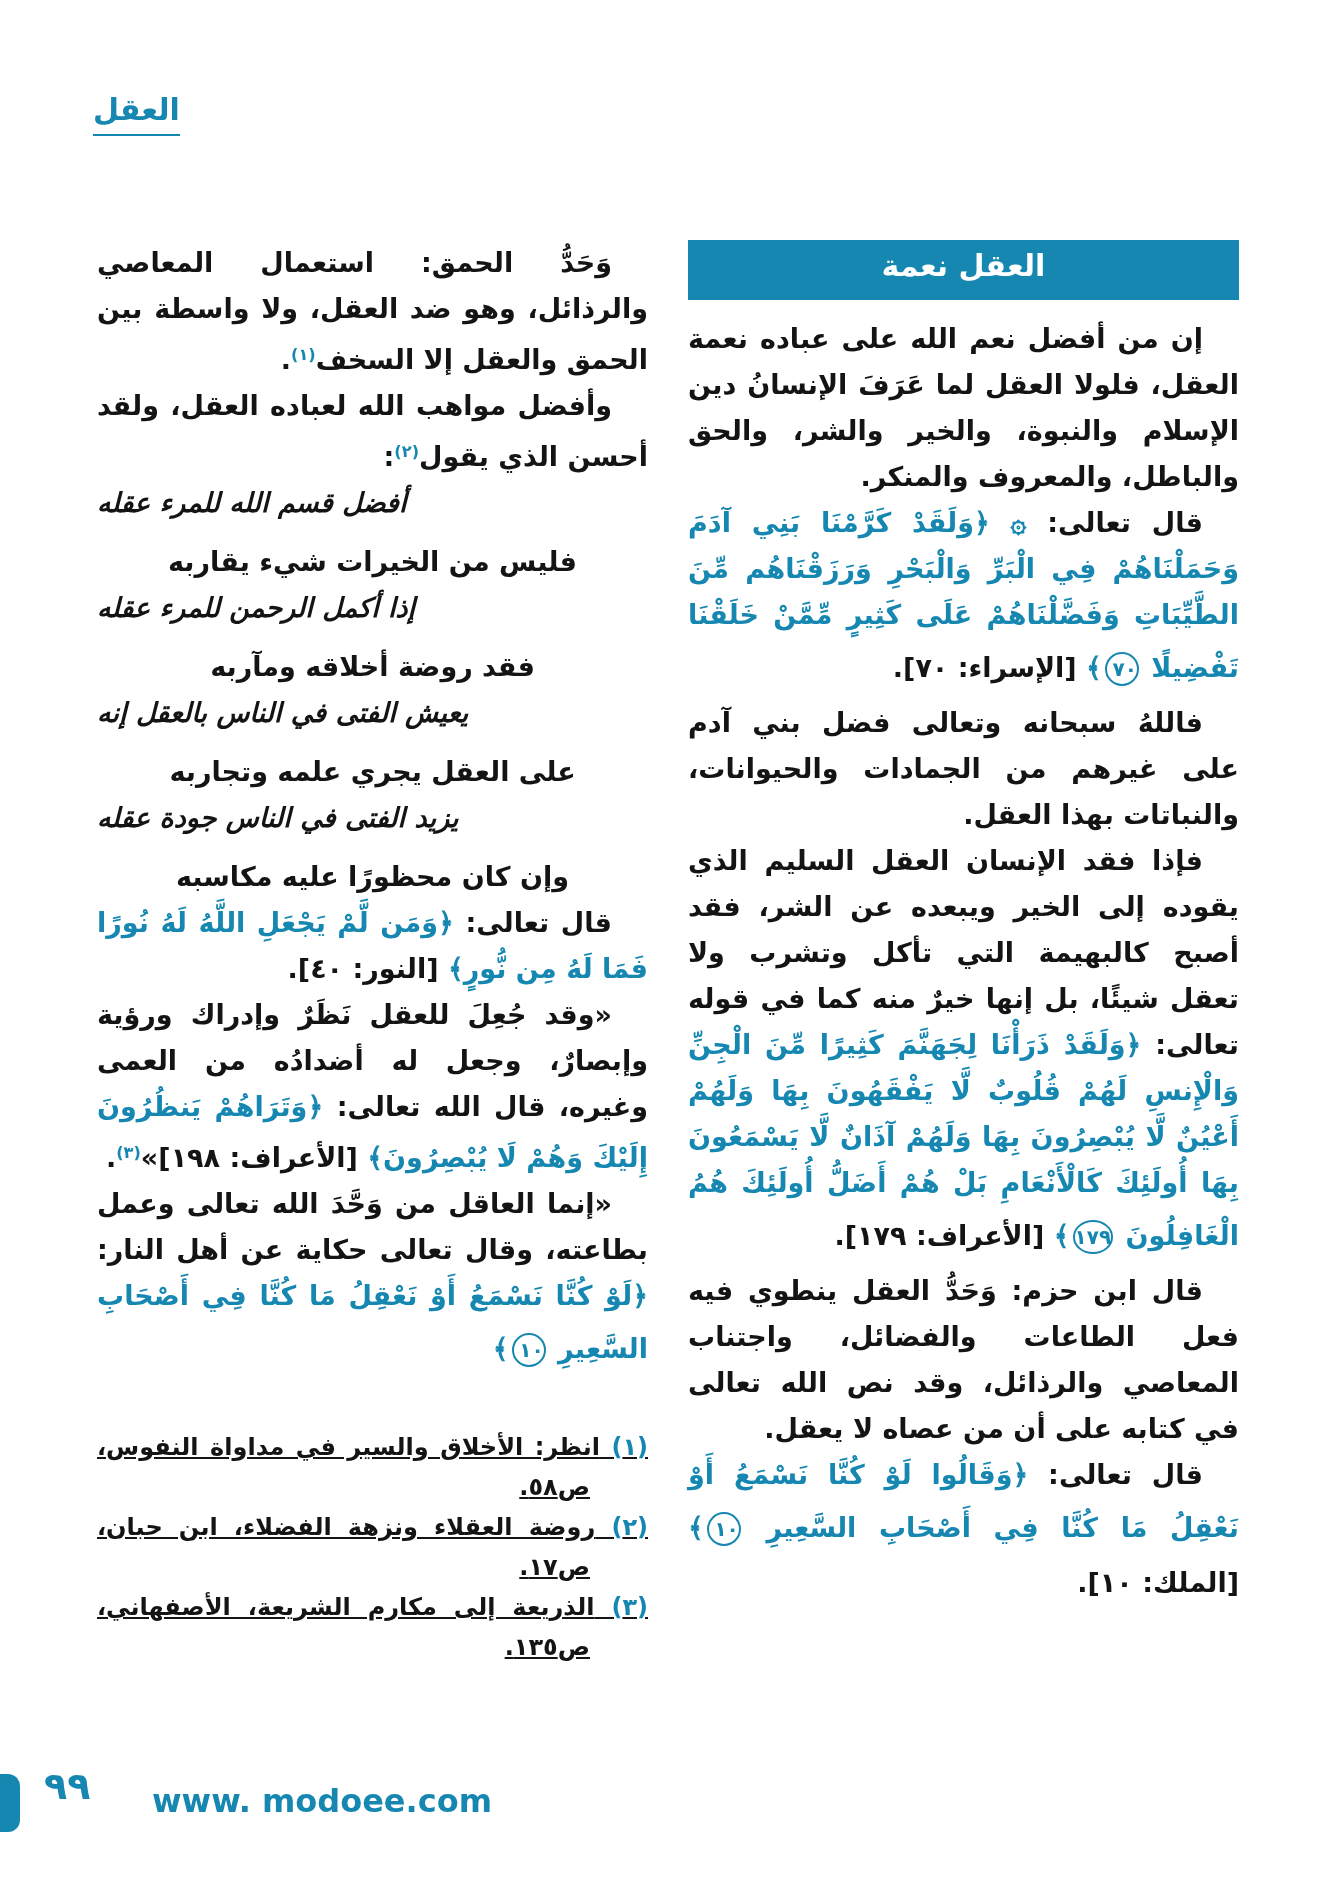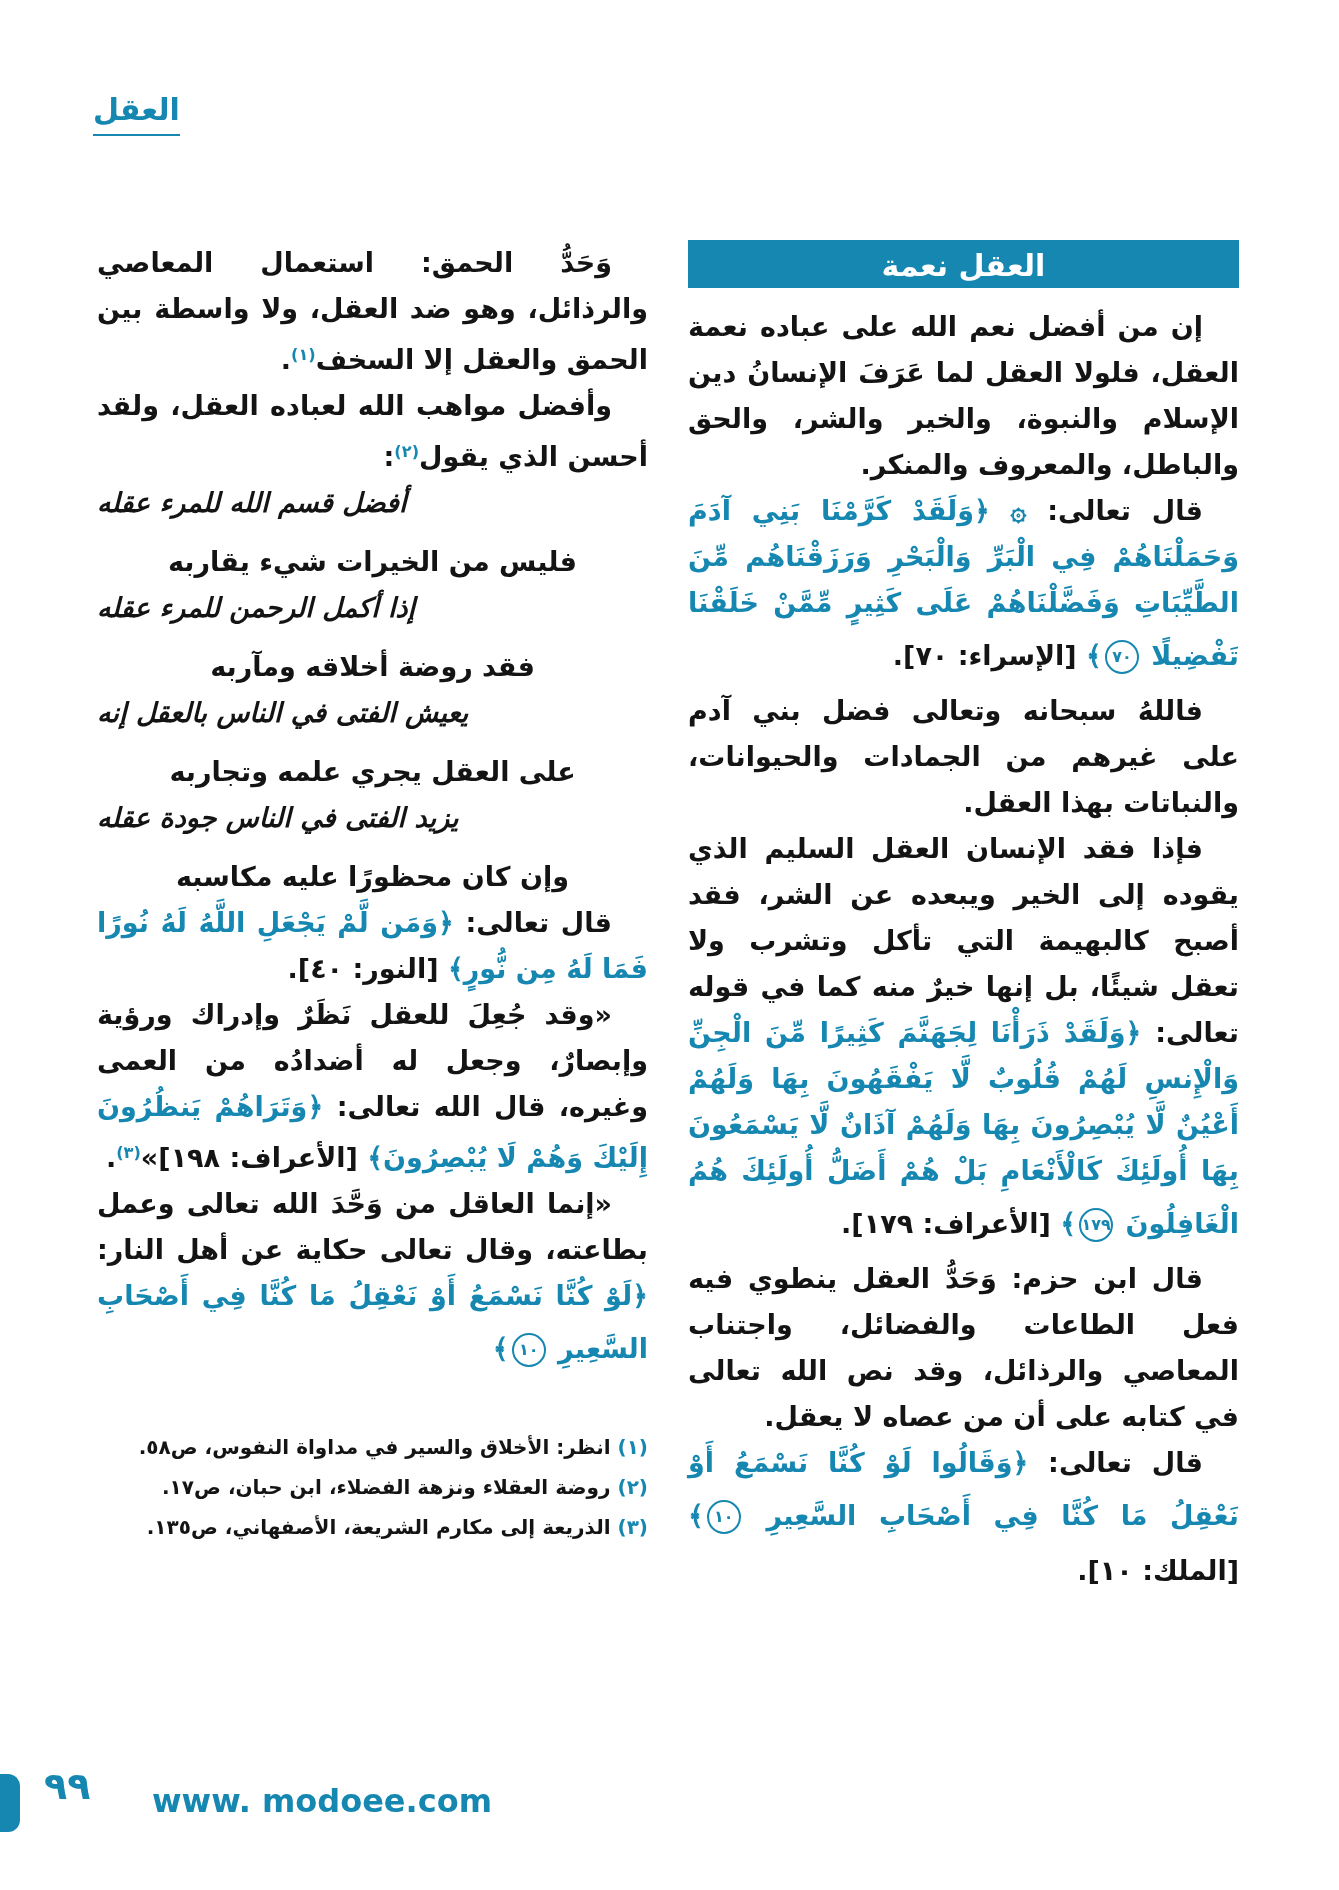--- a/index.html
+++ b/index.html
@@ -31,21 +31,21 @@
     display:flex; gap:40px;
     direction:rtl;
   }
   .col { width:551px; }
 
   .banner {
     background:var(--accent);
     color:#ffffff;
     font-size:30px; font-weight:700;
     text-align:center;
-    height:48px; line-height:52px;
+    height:60px; line-height:52px;
     margin-bottom:16px;
   }
 
   .para {
     margin:0;
     color:#141414;
     font-size:27px; font-weight:700;
     line-height:46px;
     text-align:justify;
     text-indent:36px;
@@ -58,43 +58,44 @@
     font-size:0.6em;
     vertical-align:9px;
   }
   .seg-ayah {
     display:inline-block;
     min-width:34px; height:34px;
     line-height:30px;
     border:2px solid var(--accent);
     border-radius:50%;
     color:var(--accent);
-    font-size:16px;
-    text-align:center;
+    font-size:20px;
+    text-align:right;
     vertical-align:middle;
     text-indent:0;
     margin:14px 3px;
   }
 
   .poem-line {
     color:#141414;
     font-size:27px; font-weight:700;
     line-height:46px;
   }
   .hemi-a { text-align:left;font-style:italic; }
   .hemi-b { text-align:center;margin-top:13px; }
 
   .footnotes { margin-top:46px; }
   .footnote {
     color:#141414;
-    font-size:20px; font-weight:700;
+    font-size:24px; font-weight:700;
     line-height:40px;
     text-align:justify;
     padding-right:58px;
     text-indent:-58px;
+    text-decoration:underline;
   }
   .fn-num { color:var(--accent); }
 
   
   .footer-tab {
     position:absolute; left:0; top:1774px;
     width:20px; height:58px;
     background:var(--accent);
     border-radius:0 12px 12px 0;
   }

